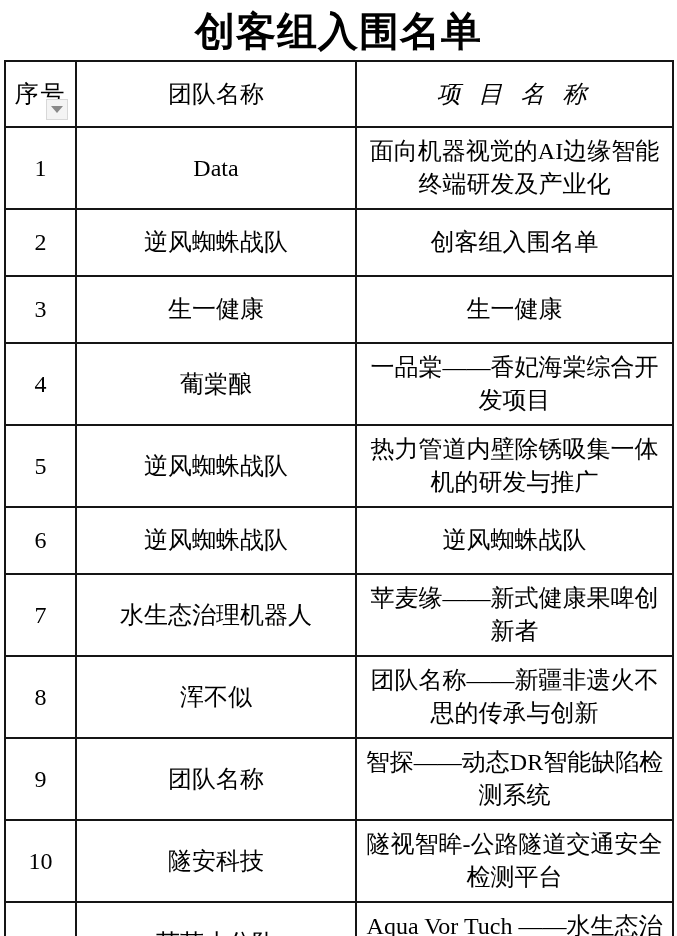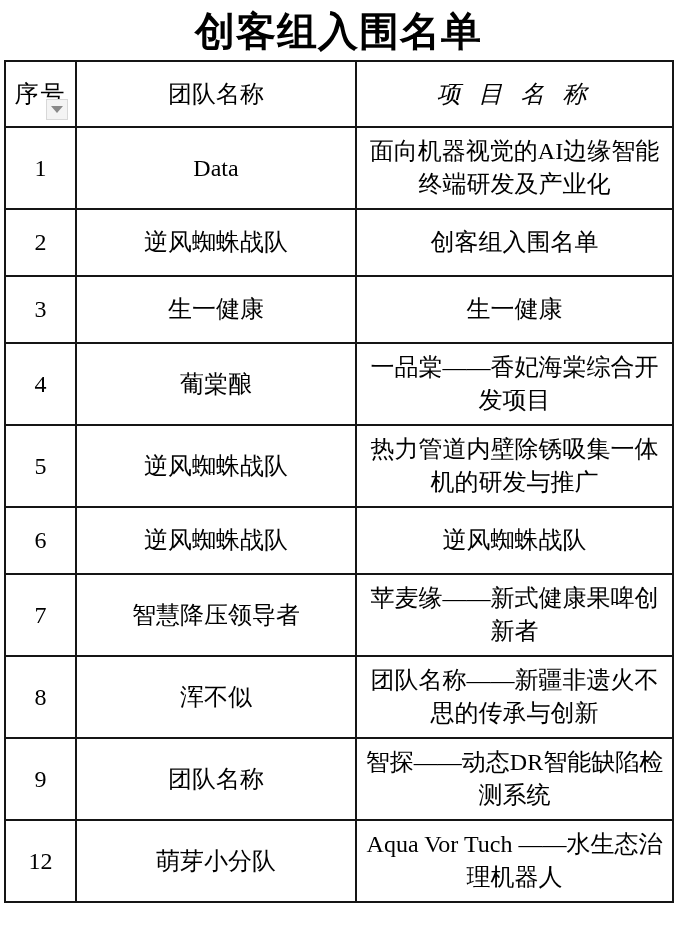--- a/index.html
+++ b/index.html
@@ -111,32 +111,37 @@
         <td>逆风蜘蛛战队</td>
         <td>热力管道内壁除锈吸集一体机的研发与推广</td>
       </tr>
       <tr>
         <td>6</td>
         <td>逆风蜘蛛战队</td>
         <td>逆风蜘蛛战队</td>
       </tr>
       <tr>
         <td>7</td>
-        <td>智慧降压领导者</td>
+        <td>水生态治理机器人</td>
         <td>苹麦缘——新式健康果啤创新者</td>
       </tr>
       <tr>
         <td>8</td>
         <td>浑不似</td>
         <td>团队名称——新疆非遗火不思的传承与创新</td>
       </tr>
       <tr>
         <td>9</td>
         <td>团队名称</td>
         <td>智探——动态DR智能缺陷检测系统</td>
       </tr>
       <tr>
+        <td>10</td>
+        <td>隧安科技</td>
+        <td>隧视智眸-公路隧道交通安全检测平台</td>
+      </tr>
+      <tr>
         <td>12</td>
         <td>萌芽小分队</td>
         <td>Aqua Vor Tuch ——水生态治理机器人</td>
       </tr>
     </tbody>
 </table>
 
 </body></html>

